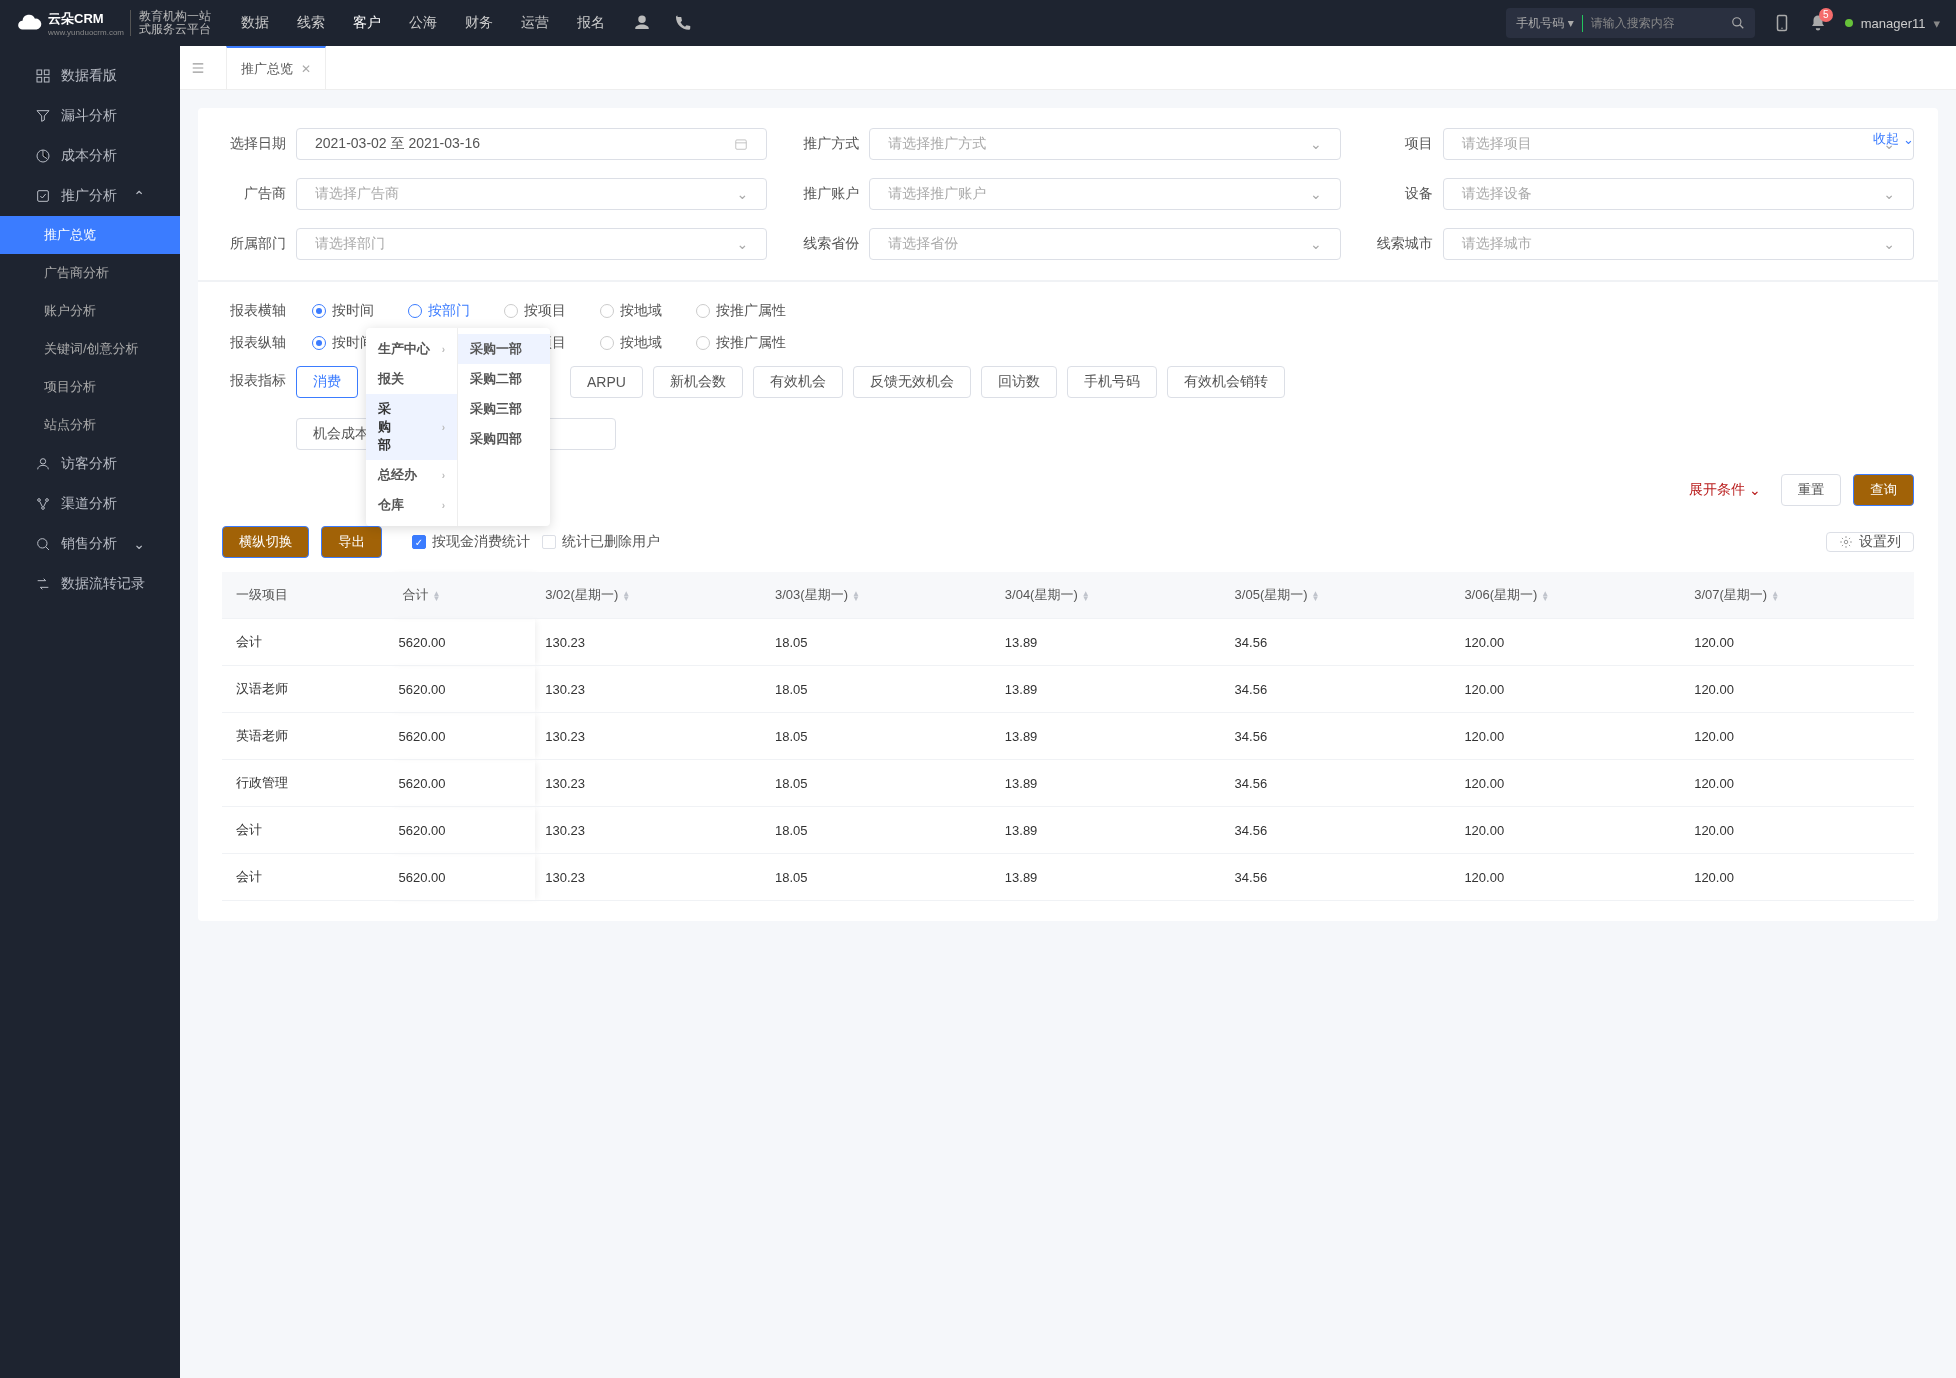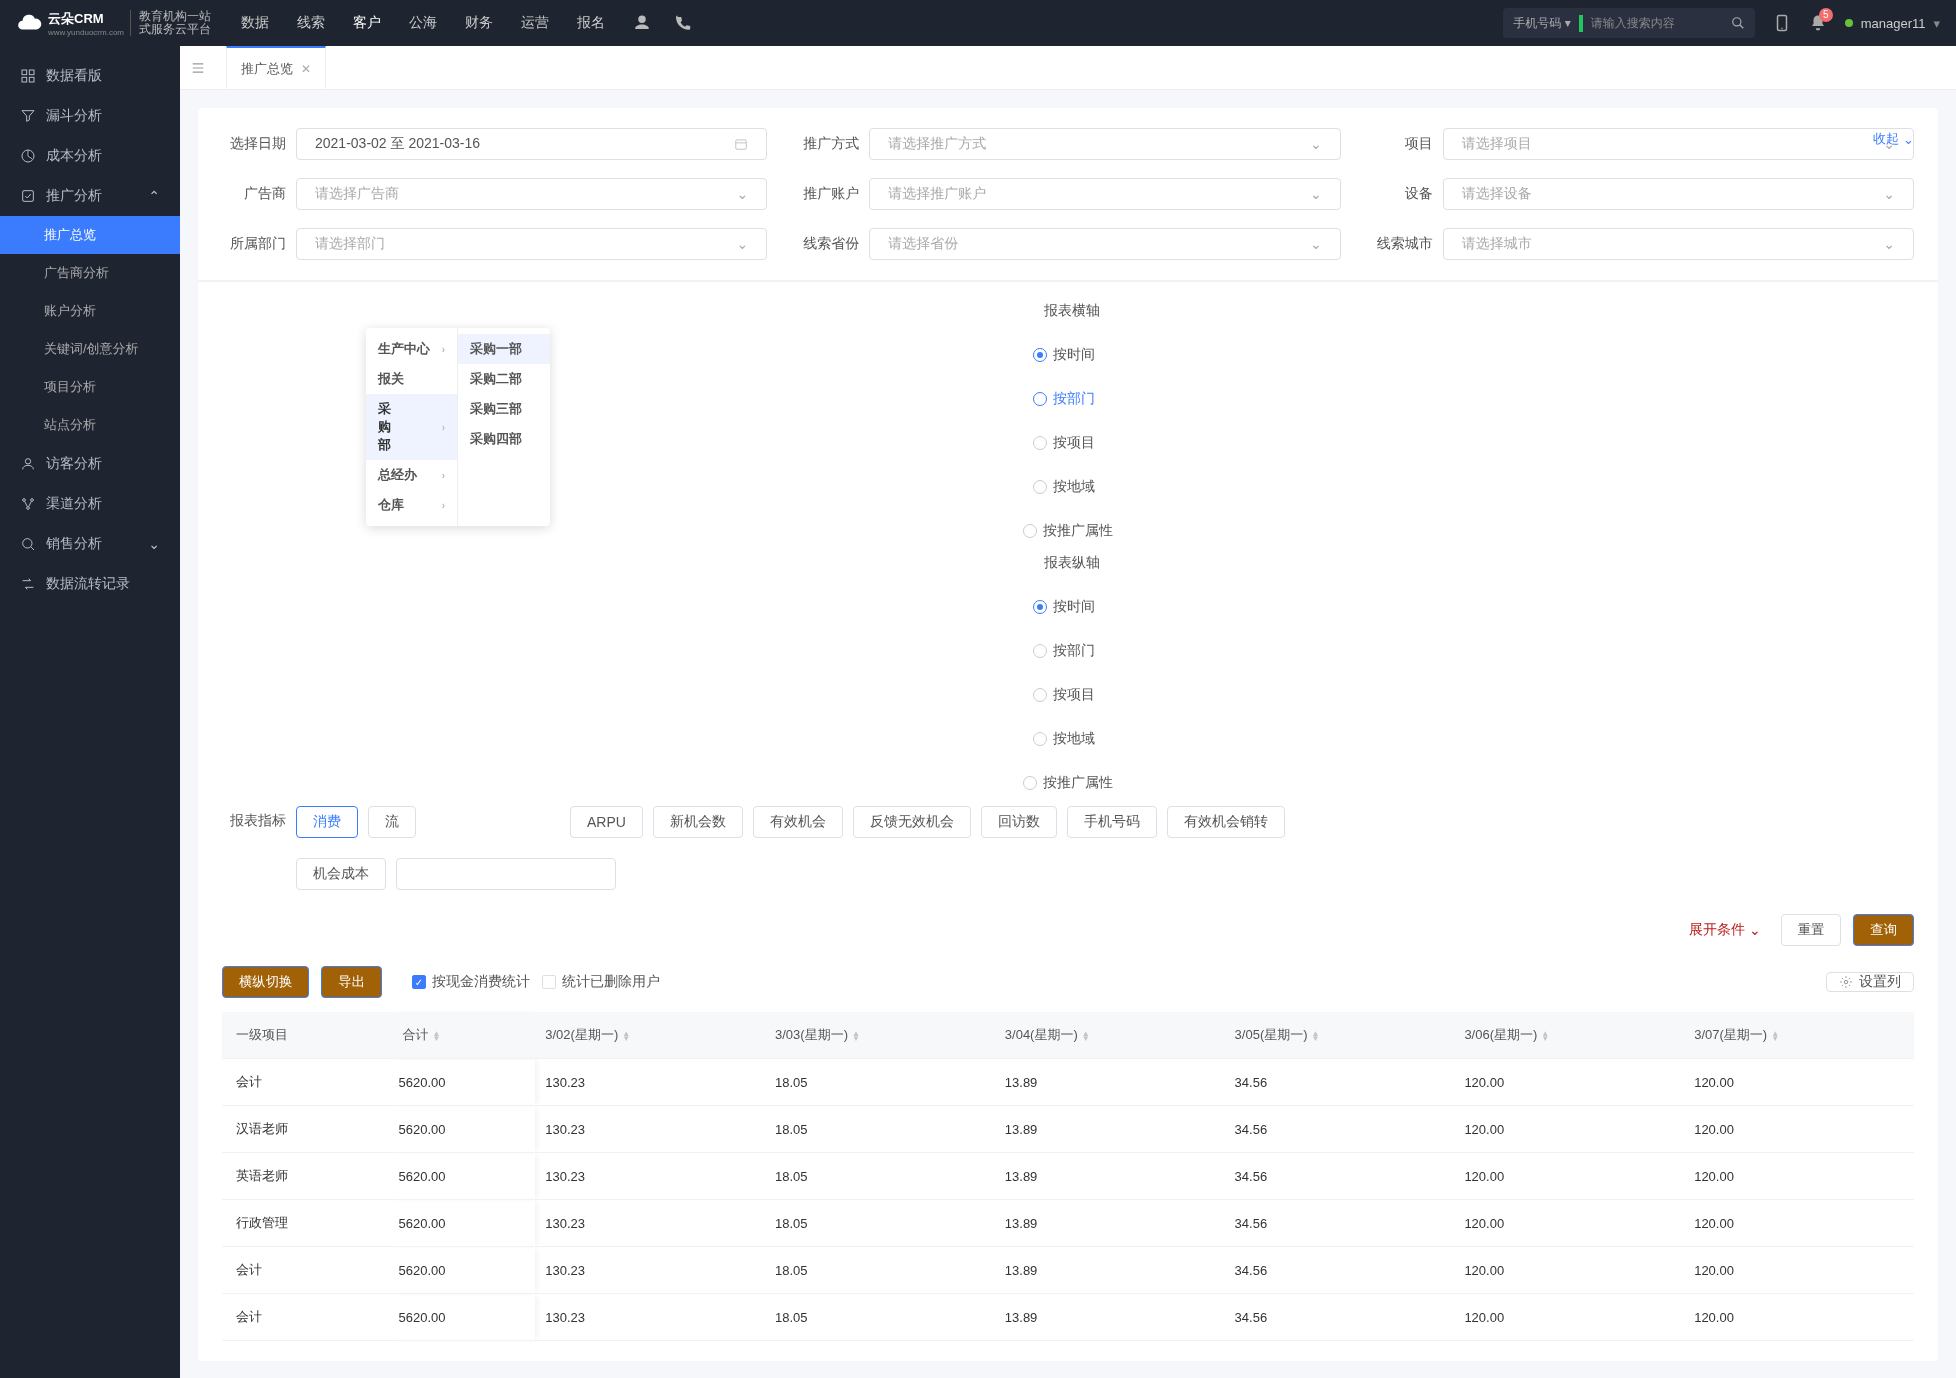--- a/index.html
+++ b/index.html
@@ -8,33 +8,33 @@
 
 .topnav { height: 46px; background: #1e2430; display: flex; align-items: center; padding: 0 16px; color: #fff; }
 .logo { display: flex; align-items: center; gap: 6px; margin-right: 30px; }
 .logo-icon { width: 26px; height: 26px; }
 .logo-text { font-size: 12px; line-height: 1.1; border-left: 1px solid #555; padding-left: 8px; color: #bbb; }
 .topnav-menu { display: flex; gap: 28px; align-items: center; }
 .topnav-item { color: #ccc; cursor: pointer; font-size: 14px; }
 .topnav-item.active { color: #fff; font-weight: 500; }
 .topnav-right { margin-left: auto; display: flex; align-items: center; gap: 18px; }
 .search-wrap { display: flex; align-items: center; background: #2a3040; border-radius: 4px; padding: 0 10px; height: 30px; }
-.search-type { color: #aaa; font-size: 12px; border-right: 4px solid #22c55e; padding-right: 8px; margin-right: 8px; }
+.search-type { color: #aaa; font-size: 12px; border-right: 1px solid #22c55e; padding-right: 8px; margin-right: 8px; }
 .search-input { background: transparent; border: none; color: #aaa; outline: none; width: 140px; font-size: 12px; }
 .search-input::placeholder { color: #888; }
 .search-icon, .icon-btn { color: #aaa; cursor: pointer; }
 .badge-wrap { position: relative; }
 .badge { position: absolute; top: -6px; right: -6px; background: #f56c6c; color: #fff; font-size: 10px; border-radius: 8px; padding: 0 4px; min-width: 14px; height: 14px; line-height: 14px; text-align: center; }
 .user-area { display: flex; align-items: center; gap: 8px; color: #ccc; font-size: 13px; }
 .status-dot { width: 8px; height: 8px; border-radius: 50%; background: #67c23a; }
 
 
 .layout { display: flex; }
 .sidebar { width: 180px; background: #1e2430; min-height: calc(100vh - 46px); padding-top: 10px; }
-.side-item { display: flex; align-items: center; gap: 10px; padding: 0 20px; height: 40px; color: #b8bcc5; cursor: pointer; font-size: 14px; }
+.side-item { display: flex; align-items: center; gap: 10px; padding: 0 35px; height: 40px; color: #b8bcc5; cursor: pointer; font-size: 14px; }
 .side-item .chv { margin-left: auto; }
 .side-sub { padding-left: 44px; height: 38px; display: flex; align-items: center; color: #aaa; cursor: pointer; font-size: 13px; }
 .side-sub.active { background: #3b7cff; color: #fff; }
 
 
 .main { flex: 1; background: #f5f7fa; }
 .tabbar { background: #fff; height: 44px; display: flex; align-items: center; padding-left: 10px; border-bottom: 1px solid #eee; }
 .collapse-btn { width: 30px; text-align: center; color: #888; cursor: pointer; }
 .tab { padding: 0 14px; height: 44px; display: flex; align-items: center; gap: 8px; border-right: 1px solid #eee; border-left: 1px solid #eee; border-top: 2px solid #3b7cff; color: #555; font-size: 13px; margin-left: 6px; }
 .tab-close { color: #aaa; cursor: pointer; font-size: 12px; }
@@ -45,21 +45,21 @@
 .filters { display: grid; grid-template-columns: repeat(3, 1fr); gap: 18px 28px; }
 .frow { display: flex; align-items: center; gap: 10px; }
 .flabel { width: 64px; text-align: right; color: #555; flex-shrink: 0; }
 .finput { flex: 1; height: 32px; border: 1px solid #dcdfe6; border-radius: 4px; padding: 0 18px; color: #aaa; display: flex; align-items: center; justify-content: space-between; background: #fff; cursor: pointer; }
 .date-input { color: #555; }
 .divider { height: 2px; background: #f0f2f5; margin: 20px -24px; }
 .collapse-link { position: absolute; right: 24px; top: 22px; color: #3b7cff; cursor: pointer; font-size: 13px; display: flex; align-items: center; gap: 4px; }
 
 
 .radio-section { display: flex; flex-direction: column; gap: 14px; }
-.radio-row { display: flex; align-items: center; gap: 26px; position: relative; flex-direction: column; }
+.radio-row { display: flex; align-items: center; gap: 26px; position: relative; }
 .rlabel { width: 64px; text-align: right; color: #555; }
 .radio-opt { display: flex; align-items: center; gap: 6px; cursor: pointer; color: #555; min-width: 70px; }
 .radio-opt.blue { color: #3b7cff; }
 .radio-circle { width: 14px; height: 14px; border: 1px solid #ccc; border-radius: 50%; display: inline-flex; align-items: center; justify-content: center; }
 .radio-circle.checked { border-color: #3b7cff; }
 .radio-circle.checked::after { content: ''; width: 6px; height: 6px; background: #3b7cff; border-radius: 50%; }
 .radio-circle.blue-empty { border-color: #3b7cff; }
 
 
 .cascader { position: absolute; top: 26px; left: 144px; display: flex; background: #fff; box-shadow: 0 2px 12px rgba(0,0,0,.15); border-radius: 4px; z-index: 10; font-weight: bold; }

